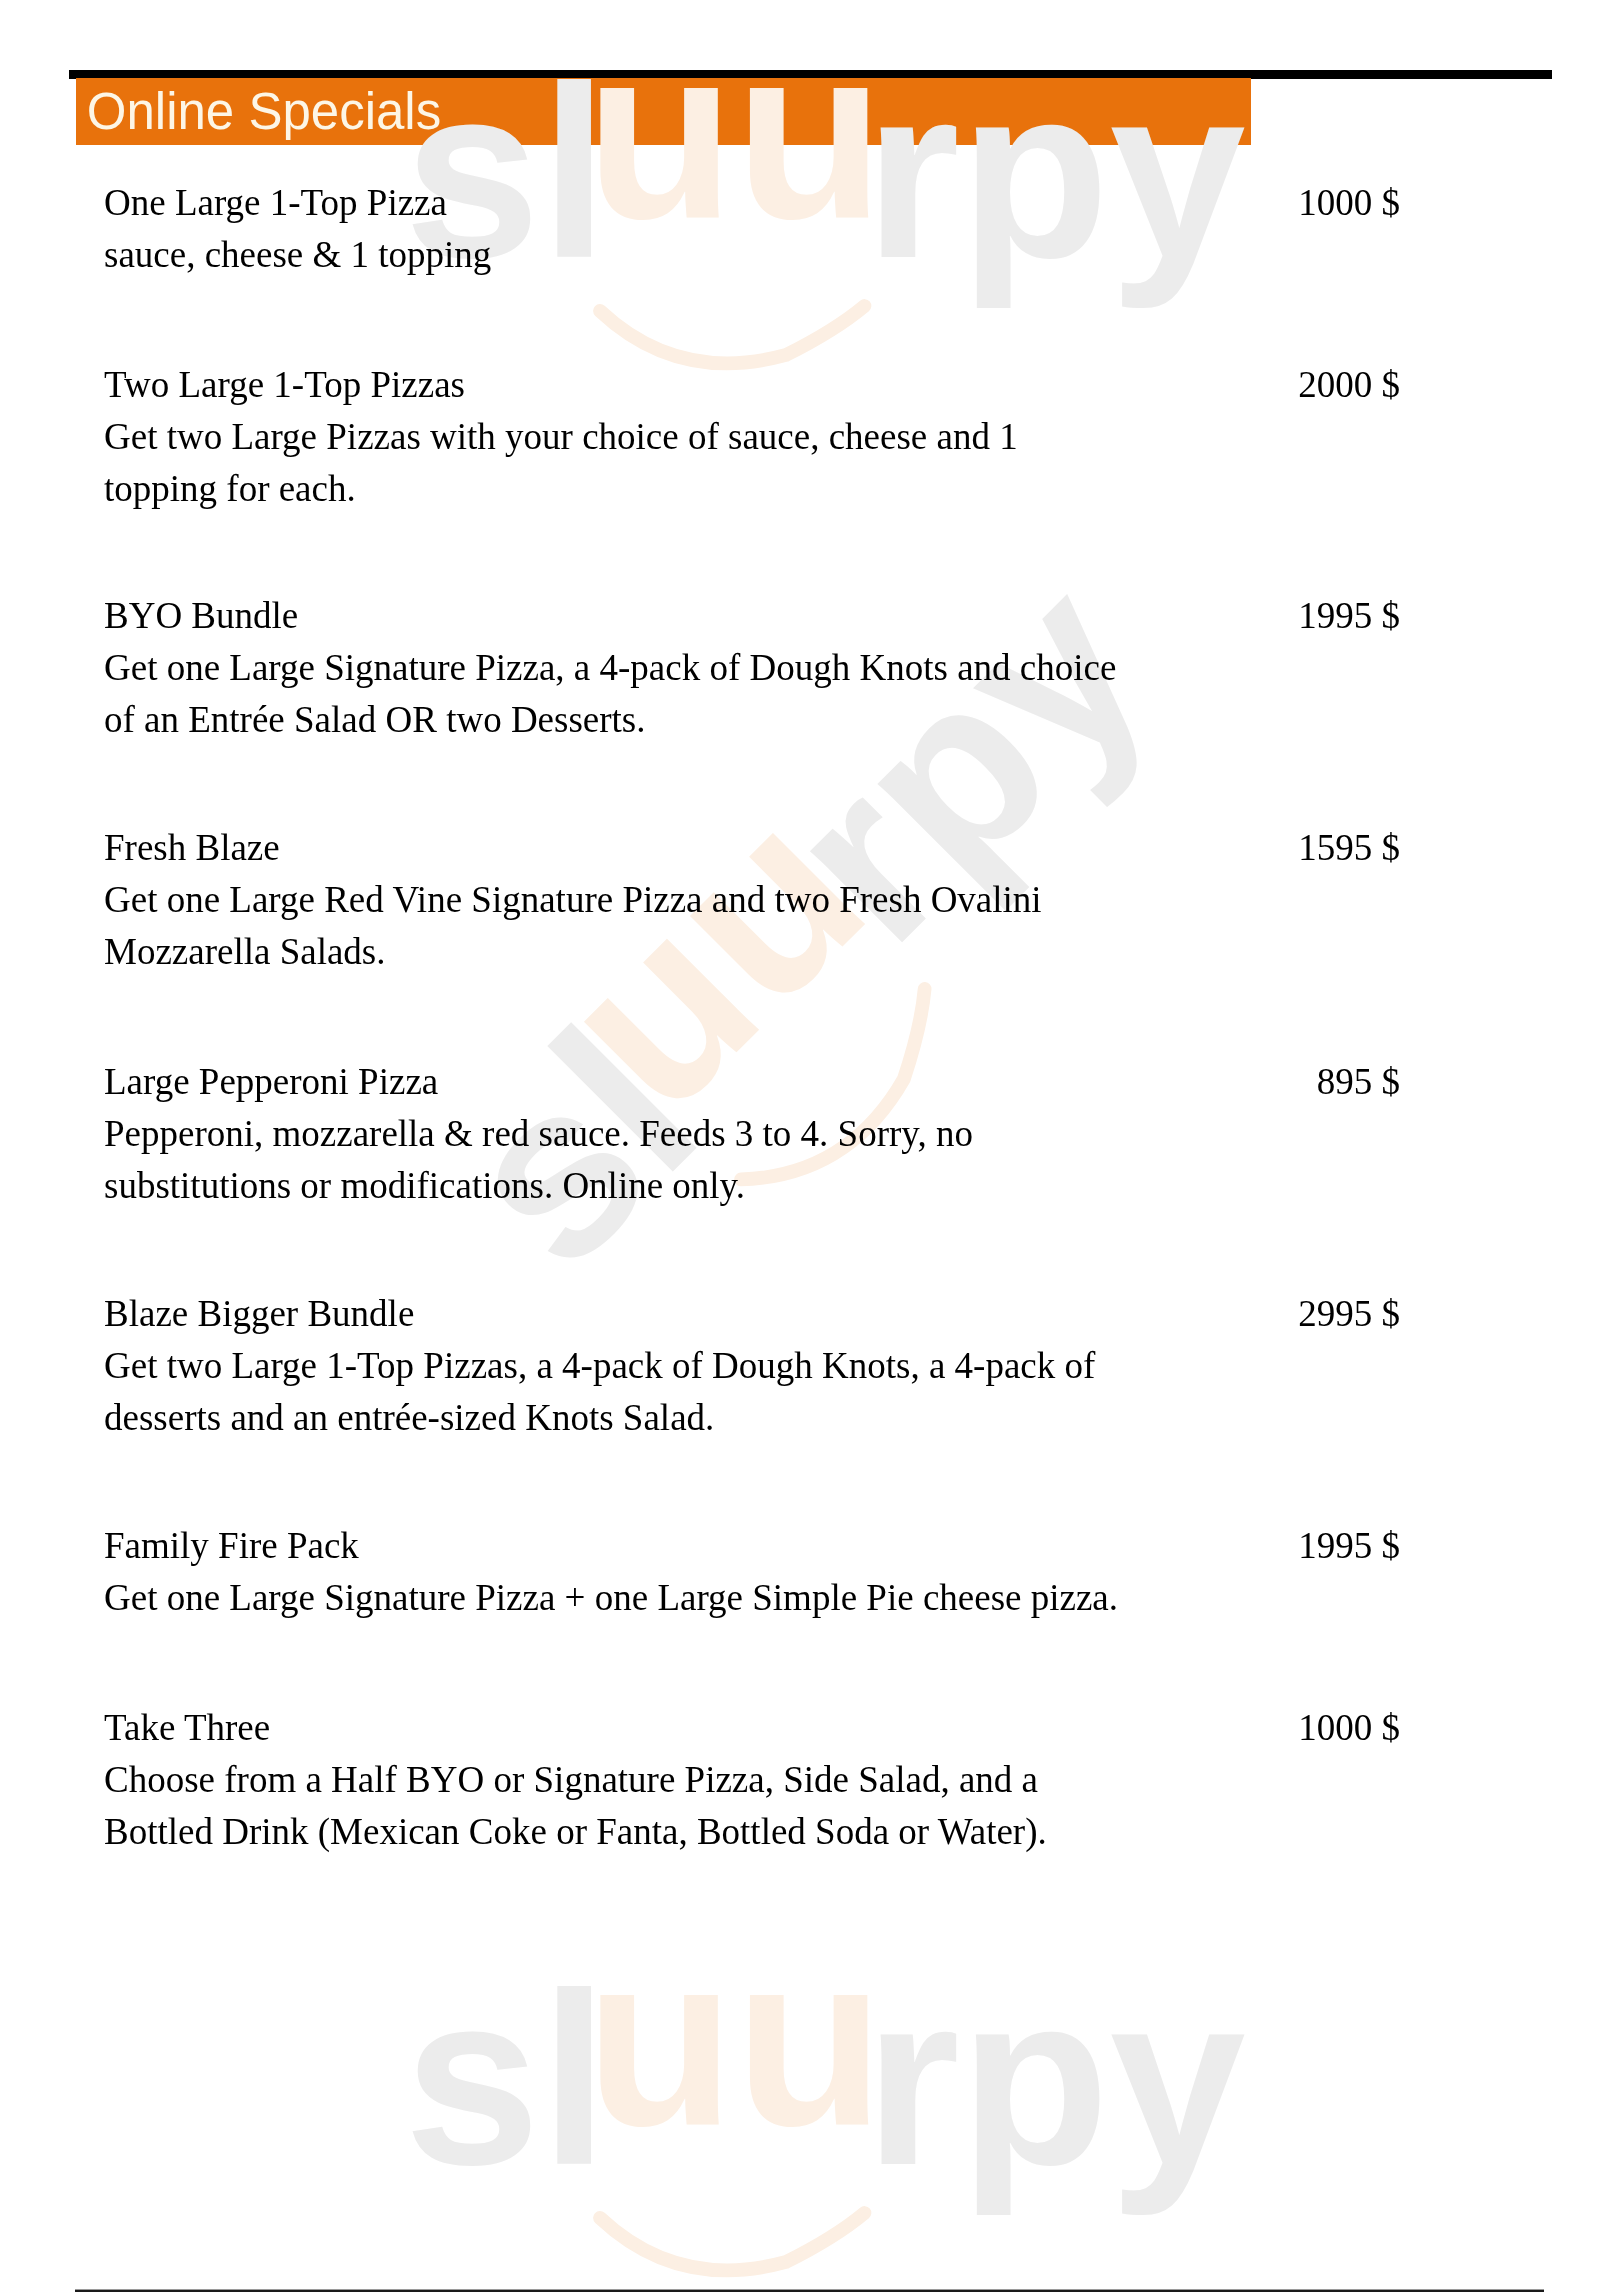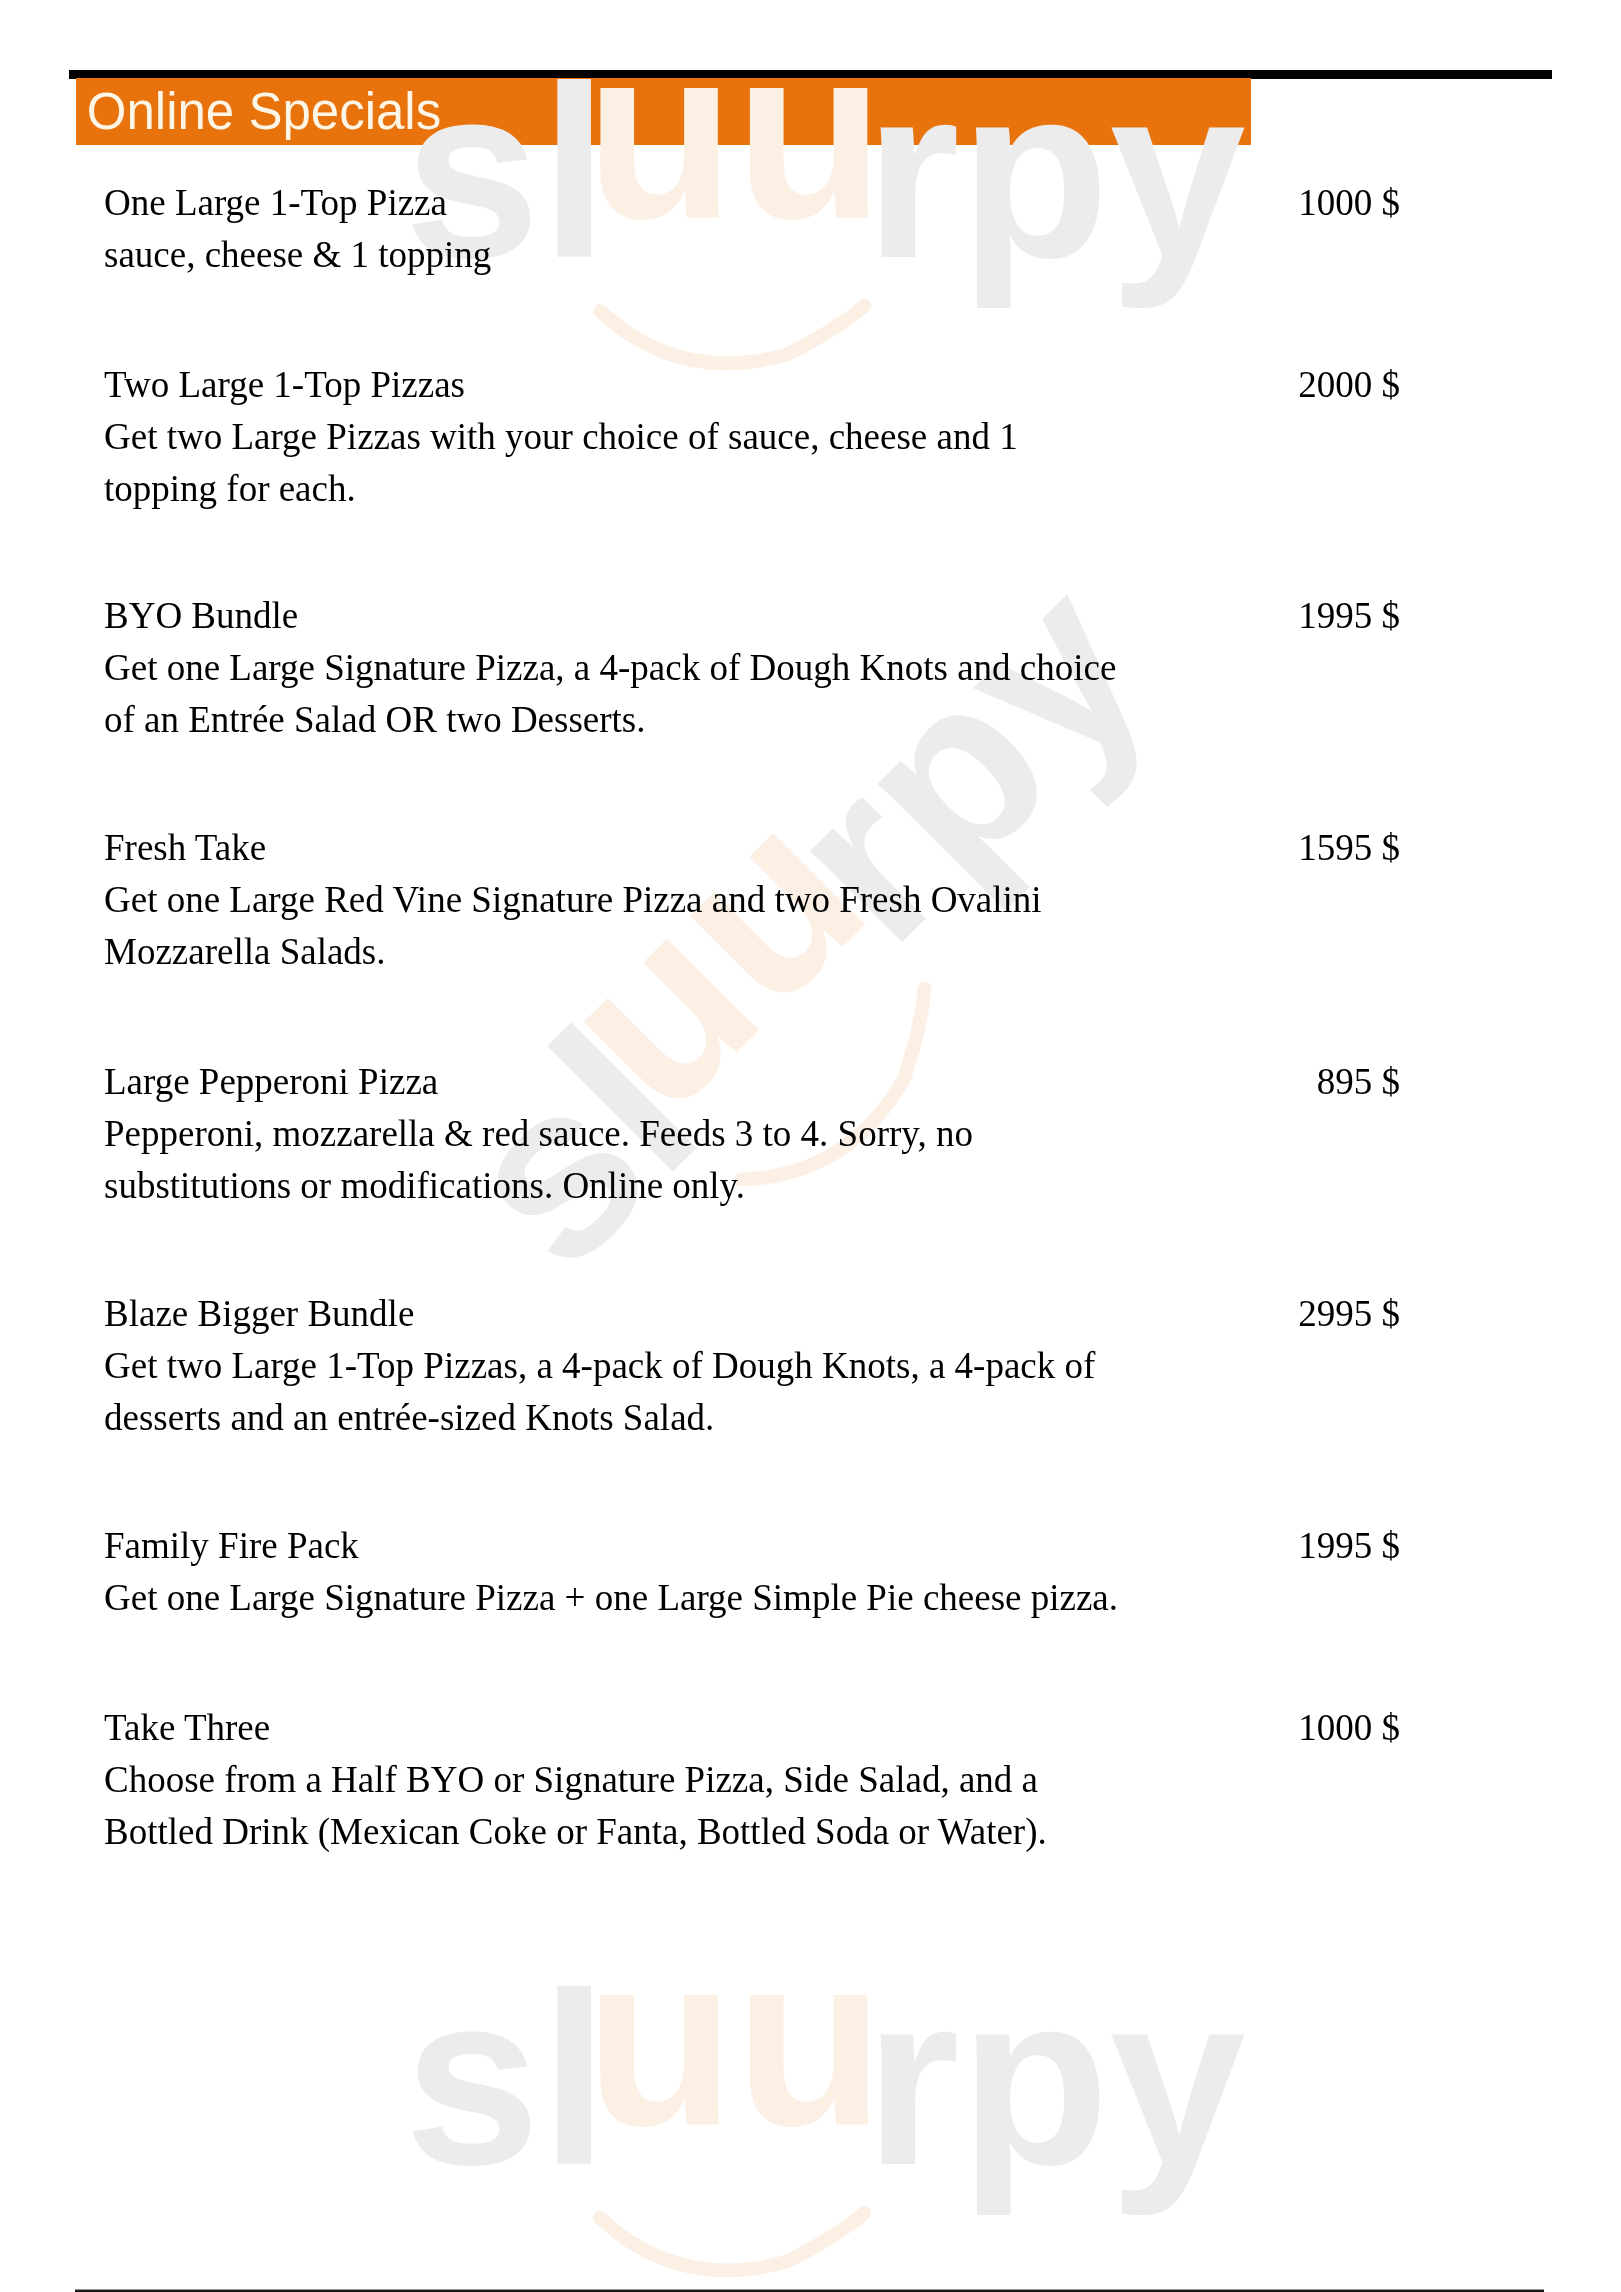--- a/index.html
+++ b/index.html
@@ -87,21 +87,21 @@
     </div>
 
     <div class="item" style="top:590px">
       <div class="line">BYO Bundle</div>
       <div class="line">Get one Large Signature Pizza, a 4-pack of Dough Knots and choice</div>
       <div class="line">of an Entrée Salad OR two Desserts.</div>
       <div class="price">1995 $</div>
     </div>
 
     <div class="item" style="top:822px">
-      <div class="line">Fresh Take</div>
+      <div class="line">Fresh Blaze</div>
       <div class="line">Get one Large Red Vine Signature Pizza and two Fresh Ovalini</div>
       <div class="line">Mozzarella Salads.</div>
       <div class="price">1595 $</div>
     </div>
 
     <div class="item" style="top:1056px">
       <div class="line">Large Pepperoni Pizza</div>
       <div class="line">Pepperoni, mozzarella &amp; red sauce. Feeds 3 to 4.  Sorry, no</div>
       <div class="line">substitutions or modifications. Online only.</div>
       <div class="price">895 $</div>

